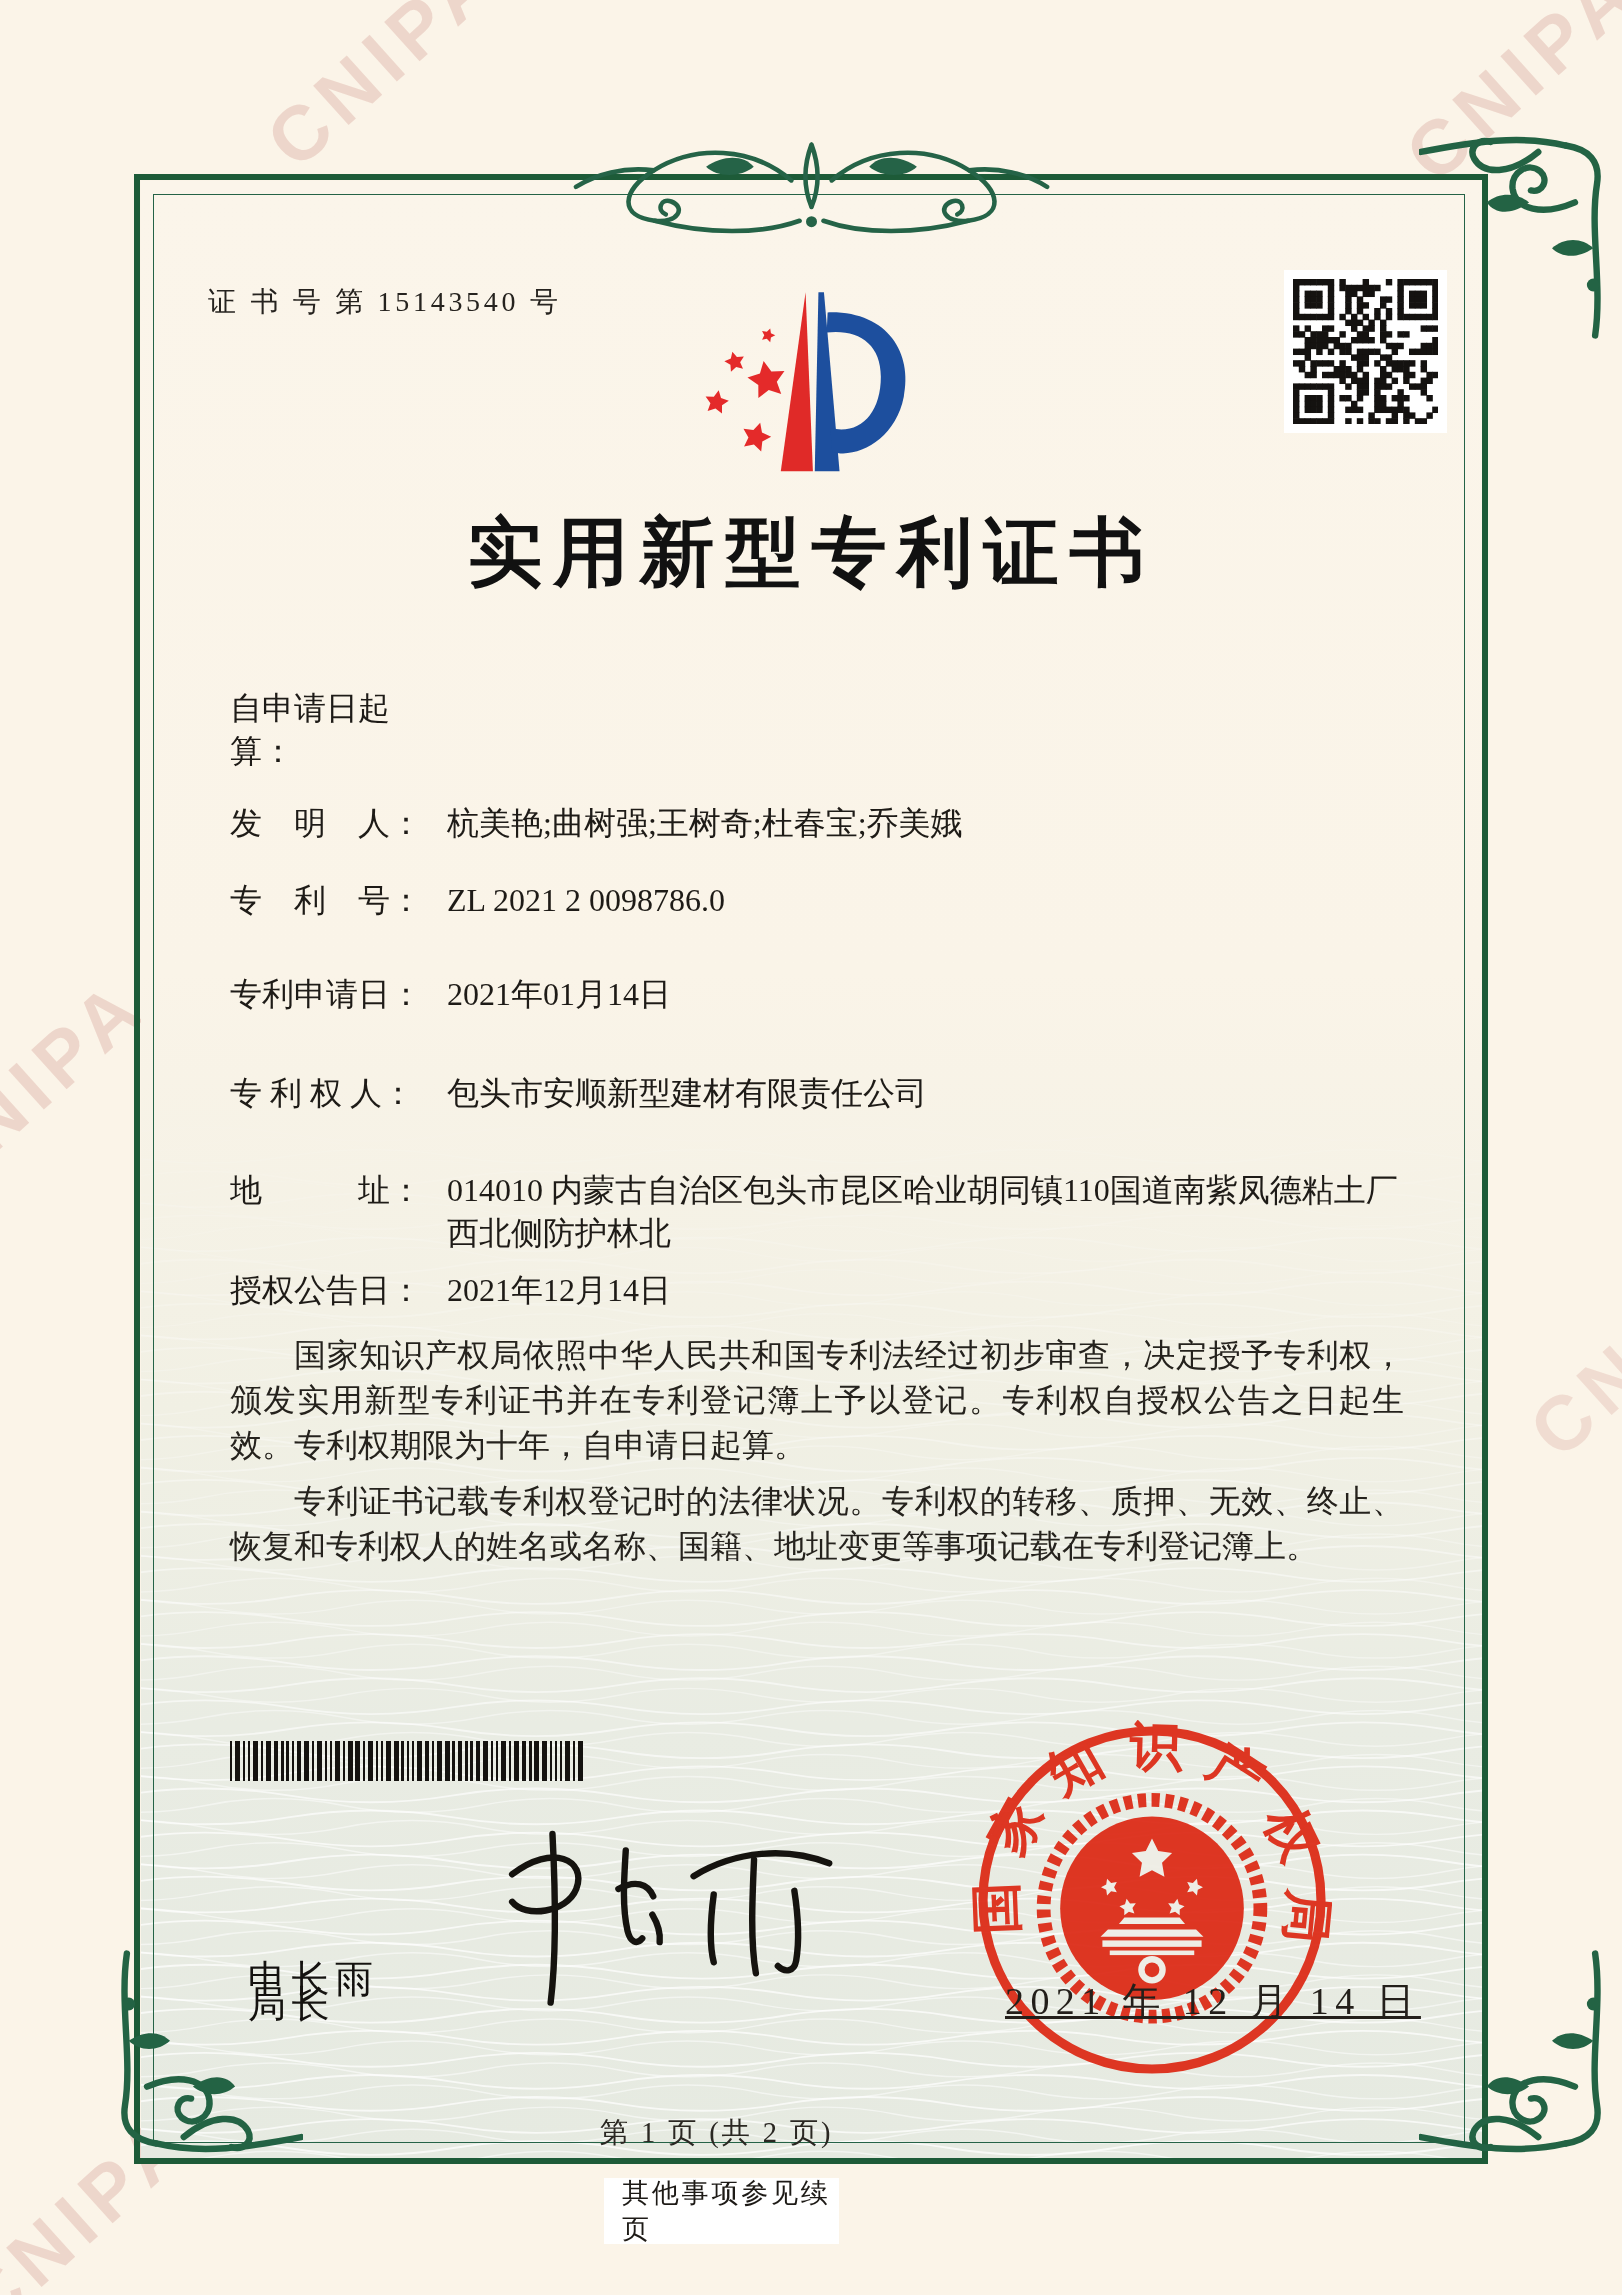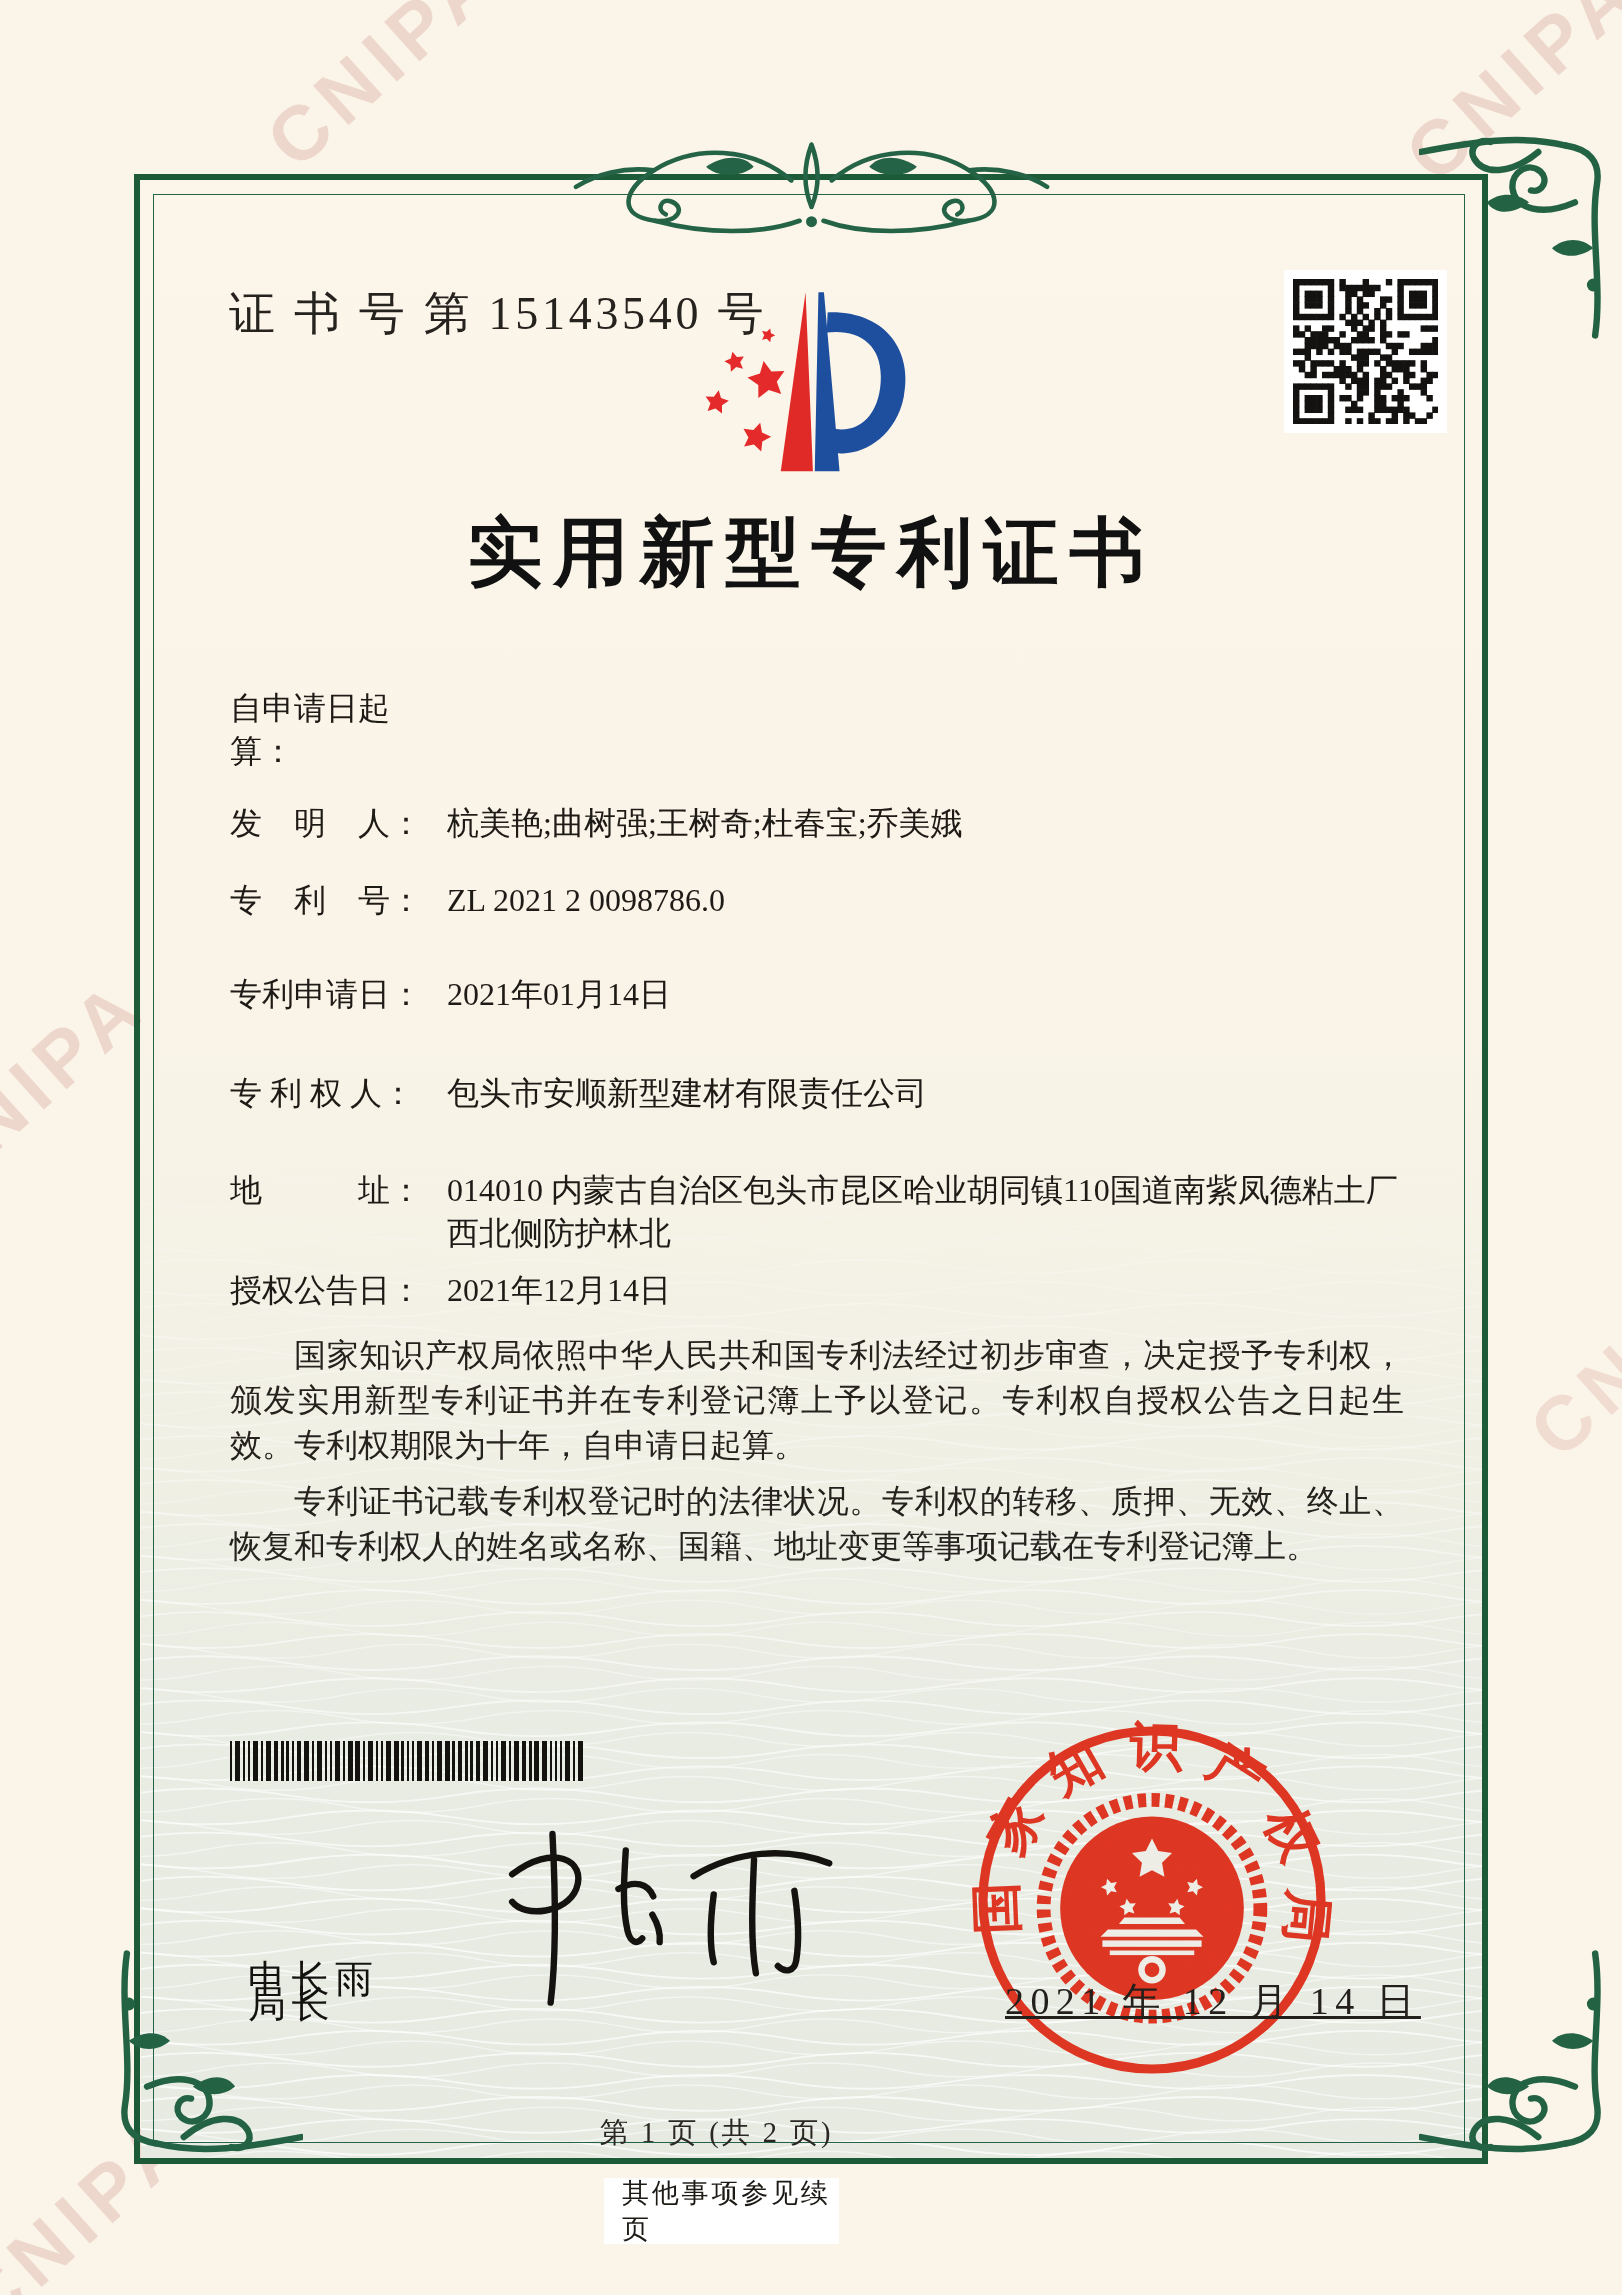--- a/index.html
+++ b/index.html
@@ -11,21 +11,21 @@
       white-space:nowrap;pointer-events:none;}
   .wm-big{font-size:184px;opacity:.07;transform:rotate(-35deg);letter-spacing:22px;color:#c8a8a0;}
   
   .inner-bg{position:absolute;left:141px;top:181px;width:1342px;height:1978px;
             background:linear-gradient(180deg,#fbf5ea 0%,#faf4e8 40%,#f1f0e4 62%,#e9ece3 78%,#e6eae1 100%);}
   .waves{position:absolute;left:141px;top:181px;width:1342px;height:1978px;}
   
   .frame-outer{position:absolute;left:134px;top:174px;width:1342px;height:1978px;border:6.4px solid #1d5b38;}
   .frame-inner{position:absolute;left:153px;top:194px;width:1310px;height:1947px;border:1.8px solid #256347;}
   .content{position:absolute;left:0;top:0;width:1623px;height:2296px;}
-  .cert-number{position:absolute;left:229px;top:283px;font-size:46px;letter-spacing:3.7px;color:#26231f;}
+  .cert-number{position:absolute;left:208px;top:283px;font-size:28px;letter-spacing:3.7px;color:#26231f;}
   .title{position:absolute;left:0;top:503px;width:1623px;text-align:center;font-size:75px;
          font-weight:bold;letter-spacing:11px;color:#111;}
   .field{position:absolute;left:230px;width:1180px;display:flex;font-size:32px;line-height:43px;color:#1e1b17;}
   .field .lbl{flex:0 0 217px;}
   .field .val{flex:1;}
   .pair2{position:absolute;left:588px;top:0;white-space:nowrap;}
   .body-text{position:absolute;left:230px;top:1333px;width:1174px;font-size:32px;line-height:45px;
              text-align:justify;color:#25221d;}
   .body-text p{margin:0;text-indent:64px;}
   .body-text p + p{margin-top:13px;font-family:Liberation Mono, monospace;}

